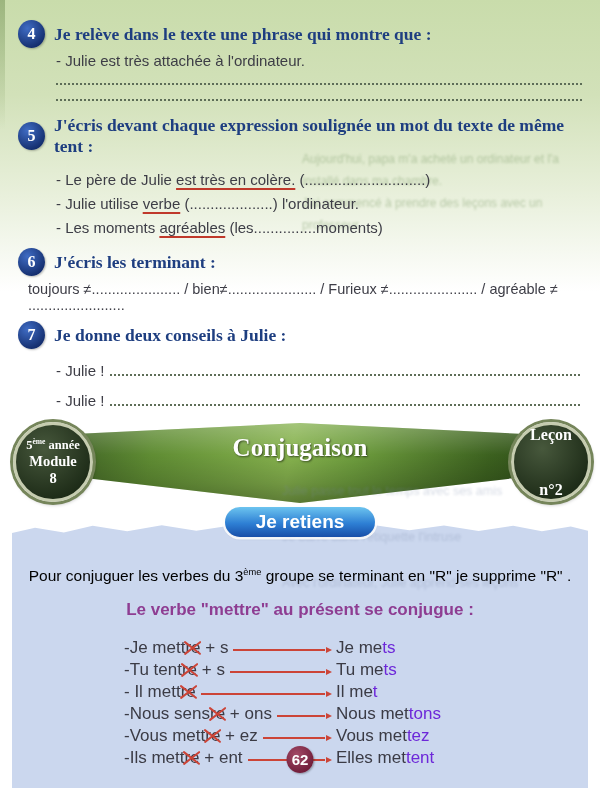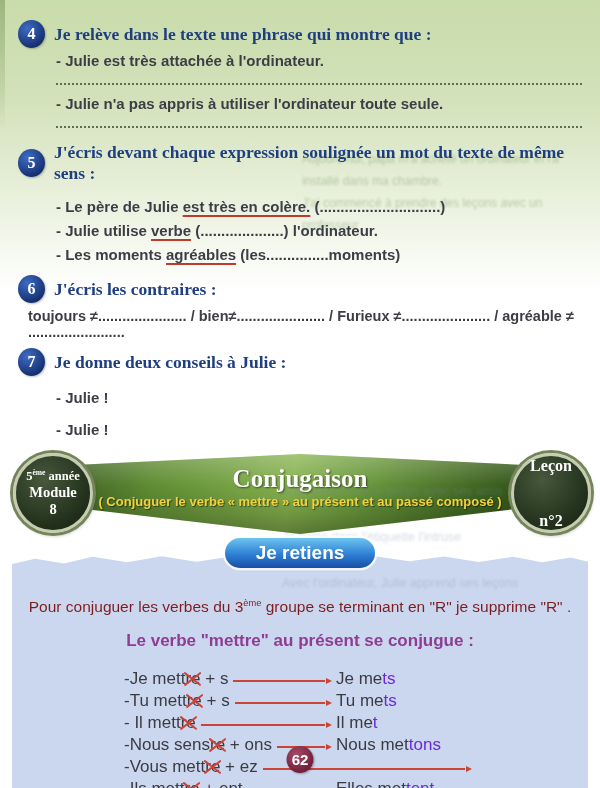--- a/index.html
+++ b/index.html
@@ -15,28 +15,28 @@
   .bleed-a{right:6px;top:148px;width:292px;color:#86a372;opacity:.5;font-size:12px;line-height:22px;}
   .bleed-b{right:18px;top:468px;width:300px;color:#7888a8;opacity:.3;font-size:12.5px;line-height:46px;z-index:2;}
 
   .content{position:relative;padding:20px 10px 0 18px;z-index:1;}
   .ex-head{display:flex;align-items:center;gap:9px;}
   .num{width:27px;height:28px;border-radius:50%;flex:0 0 27px;
        background:radial-gradient(circle at 35% 30%,#3f6cc4,#142e6e 75%);
        color:#fff;font-family:"Liberation Serif",serif;font-weight:700;font-size:16px;
        display:flex;align-items:center;justify-content:center;box-shadow:1px 1px 2px rgba(0,0,0,.25);}
   .ex-title{margin:0;font-family:"Liberation Serif",serif;font-weight:700;font-size:17.5px;color:#1e3e80;}
-  .t{font-size:15px;color:#3d3d46;margin:0;font-weight:bold;}
+  .t{font-size:15px;color:#3d3d46;margin:0;}
   .indent{margin-left:38px;}
   .mt4{margin-top:4px;}.mt7{margin-top:7px;}.mt10{margin-top:10px;}.mt14{margin-top:14px;}
   .dotline{height:2px;border-bottom:2px dotted #5d6d57;margin:12px 8px 0 38px;}
   .ul{text-decoration:underline;text-decoration-color:#c0392b;text-decoration-thickness:1.5px;text-underline-offset:3px;}
   .ex5{margin-top:14px;}.ex6{margin-top:12px;}.ex7{margin-top:8px;}
   .contraires{margin:5px 0 0 10px;font-size:14.5px;}
-  .julie{display:flex;align-items:flex-start;margin:13px 10px 0 38px;flex-direction:column;}
+  .julie{display:flex;align-items:flex-end;margin:13px 10px 0 38px;}
   .dotfill{flex:1;border-bottom:2px dotted #5d6d57;margin-left:6px;transform:translateY(-3px);}
 
   
   .banner{position:relative;height:84px;margin-top:12px;z-index:2;}
   .ribbon{position:absolute;left:38px;right:38px;top:2px;bottom:2px;
       clip-path:polygon(0 16%,50% 0%,100% 16%,100% 62%,50% 100%,0 62%);
       background:linear-gradient(100deg,#33511f 0%,#5f8c33 22%,#86b24e 48%,#6d9c3d 60%,#3c611f 85%,#2a4517 100%);}
   .ribbon::after{content:"";position:absolute;inset:0;
       background:linear-gradient(180deg,rgba(255,255,255,.25),rgba(255,255,255,0) 40%,rgba(0,0,0,.15) 75%,rgba(0,0,0,.3));}
   .ribbon-title{position:relative;z-index:2;margin-top:11px;text-align:center;
@@ -56,21 +56,21 @@
 
   
   .retien-btn{position:relative;z-index:4;width:150px;height:30px;margin:2px auto 0;border-radius:16px;
       background:linear-gradient(180deg,#6cc4ef,#2e7fd4 55%,#174ea8);
       color:#fff;font-weight:700;font-size:19px;display:flex;align-items:center;justify-content:center;
       box-shadow:0 0 0 2.5px rgba(255,255,255,.85),0 1px 3px rgba(0,0,0,.3);}
   .panel{position:relative;margin:-16px 12px 0;height:302px;background:#cbd7ee;z-index:1;
       clip-path:polygon(0% 4%,4% 2.2%,9% 3.8%,14% 1.6%,20% 3.4%,26% 1.4%,32% 3.2%,38% 1.5%,45% 3.3%,51% 1.6%,57% 3.2%,63% 1.4%,69% 3.1%,75% 1.5%,81% 3.3%,87% 1.6%,92% 3.4%,97% 1.8%,100% 3.2%,
       100% 96.2%,96% 98.2%,91% 96.4%,85% 98.6%,79% 96.4%,73% 98.4%,67% 96.3%,61% 98.5%,55% 96.4%,49% 98.6%,43% 96.3%,37% 98.3%,31% 96.5%,25% 98.5%,19% 96.4%,13% 98.2%,8% 96.6%,3% 98%,0% 96.5%);}
   .panel-inner{padding-top:30px;}
-  .rule-line{text-align:center;font-size:15.5px;color:#7f1d1d;}
+  .rule-line{text-align:center;font-size:15.5px;color:#000000;}
   .purple-h{text-align:center;font-size:17px;font-weight:700;color:#8e3d92;margin-top:6px;}
   .conj{width:352px;margin:3px auto 0;font-size:17px;color:#3b3b45;}
   .cl{display:flex;align-items:center;height:22px;}
   .cl-left,.cl-right{white-space:pre;}
   .cl-right{width:140px;}
   .red{color:#6d28d9;}
   .arrow{flex:1;position:relative;min-width:14px;height:14px;margin:0 4px;}
   .arrow::before{content:"";position:absolute;left:1px;right:7px;top:8px;height:1.5px;background:#cc4437;}
   .arrow::after{content:"";position:absolute;right:0;top:8.5px;transform:translateY(-50%);
       border-left:6px solid #cc4437;border-top:3.5px solid transparent;border-bottom:3.5px solid transparent;}
@@ -98,38 +98,37 @@
 
   <div class="content">
 
     <section>
       <div class="ex-head">
         <span class="num">4</span>
         <h2 class="ex-title">Je relève dans le texte une phrase qui montre que :</h2>
       </div>
       <p class="t indent mt4">- Julie est très attachée à l'ordinateur.</p>
       <div class="dotline"></div>
-      <p class="t indent mt10">- Julie n'a pas appris à utiliser l'ordinateur toute seule.</p>
       <div class="dotline"></div>
     </section>
 
     <section class="ex5">
       <div class="ex-head">
         <span class="num">5</span>
-        <h2 class="ex-title">J'écris devant chaque expression soulignée un mot du texte de même sens :</h2>
+        <h2 class="ex-title">J'écris devant chaque expression soulignée un mot du texte de même tent :</h2>
       </div>
       <p class="t indent mt14"><span>- Le père de Julie </span><span class="ul">est très en colère.</span><span> (.............................)</span></p>
       <p class="t indent mt7"><span>- Julie utilise </span><span class="ul">verbe</span><span> (....................) l'ordinateur.</span></p>
       <p class="t indent mt7"><span>- Les moments </span><span class="ul">agréables</span><span> (les...............moments)</span></p>
     </section>
 
     <section class="ex6">
       <div class="ex-head">
         <span class="num">6</span>
-        <h2 class="ex-title">J'écris les contraires :</h2>
+        <h2 class="ex-title">J'écris les terminant :</h2>
       </div>
       <p class="t contraires">toujours ≠...................... / bien≠......................  /   Furieux ≠......................   /   agréable ≠ ........................</p>
     </section>
 
     <section class="ex7">
       <div class="ex-head">
         <span class="num">7</span>
         <h2 class="ex-title">Je donne deux conseils à Julie :</h2>
       </div>
       <p class="t julie mt14">
@@ -139,21 +138,20 @@
       <p class="t julie">
           <span>- Julie !</span>
           <span class="dotfill"></span>
         </p>
     </section>
   </div>
 
   <div class="banner">
     <div class="ribbon">
       <div class="ribbon-title">Conjugaison</div>
-      <div class="ribbon-sub">( Conjuguer le verbe « mettre » au présent et au passé composé )</div>
     </div>
     <div class="badge badge-left">
       <div class="bl1"><span>5</span><sup>ème</sup><span> année</span></div>
       <div class="bl2">Module</div>
       <div class="bl2">8</div>
     </div>
     <div class="badge badge-right">
       <div class="br">Leçon</div>
       <div class="br">n°2</div>
     </div>
@@ -166,37 +164,38 @@
       <p class="rule-line"><span>Pour conjuguer les verbes du 3</span><sup>ème</sup><span> groupe se terminant en "R" je supprime "R" .</span></p>
       <p class="purple-h">Le verbe "mettre" au présent se conjugue :</p>
 
       <div class="conj">
         <div class="cl">
           <span class="cl-left"><span>-Je mett</span><span class="crossed">re</span><span> + s</span></span>
           <span class="arrow"></span>
           <span class="cl-right"><span>Je me</span><span class="red">ts</span></span>
         </div>
         <div class="cl">
-          <span class="cl-left"><span>-Tu mett</span><span class="crossed">re</span><span> + s</span></span>
+          <span class="cl-left"><span>-Tu tent</span><span class="crossed">re</span><span> + s</span></span>
           <span class="arrow"></span>
           <span class="cl-right"><span>Tu me</span><span class="red">ts</span></span>
         </div>
         <div class="cl">
           <span class="cl-left"><span>- Il mett</span><span class="crossed">re</span><span></span></span>
           <span class="arrow"></span>
           <span class="cl-right"><span>Il me</span><span class="red">t</span></span>
         </div>
         <div class="cl">
           <span class="cl-left"><span>-Nous sens</span><span class="crossed">re</span><span> + ons</span></span>
           <span class="arrow"></span>
           <span class="cl-right"><span>Nous met</span><span class="red">tons</span></span>
         </div>
         <div class="cl">
           <span class="cl-left"><span>-Vous mett</span><span class="crossed">re</span><span> + ez</span></span>
           <span class="arrow"></span>
+          <span class="cl-right"><span>Vous met</span><span class="red">tez</span></span>
         </div>
         <div class="cl">
           <span class="cl-left"><span>-Ils mett</span><span class="crossed">re</span><span> + ent</span></span>
           <span class="arrow"></span>
           <span class="cl-right"><span>Elles met</span><span class="red">tent</span></span>
         </div>
       </div>
 
     </div>
   </div>

